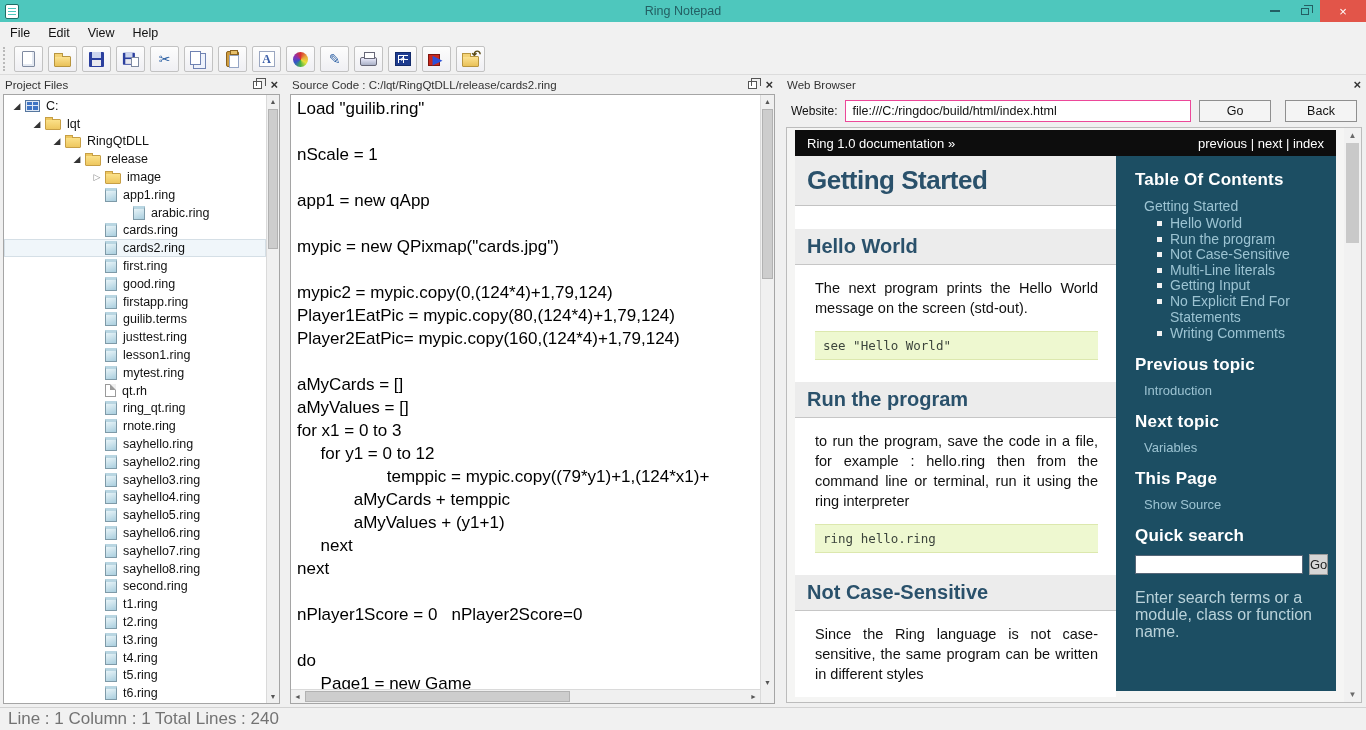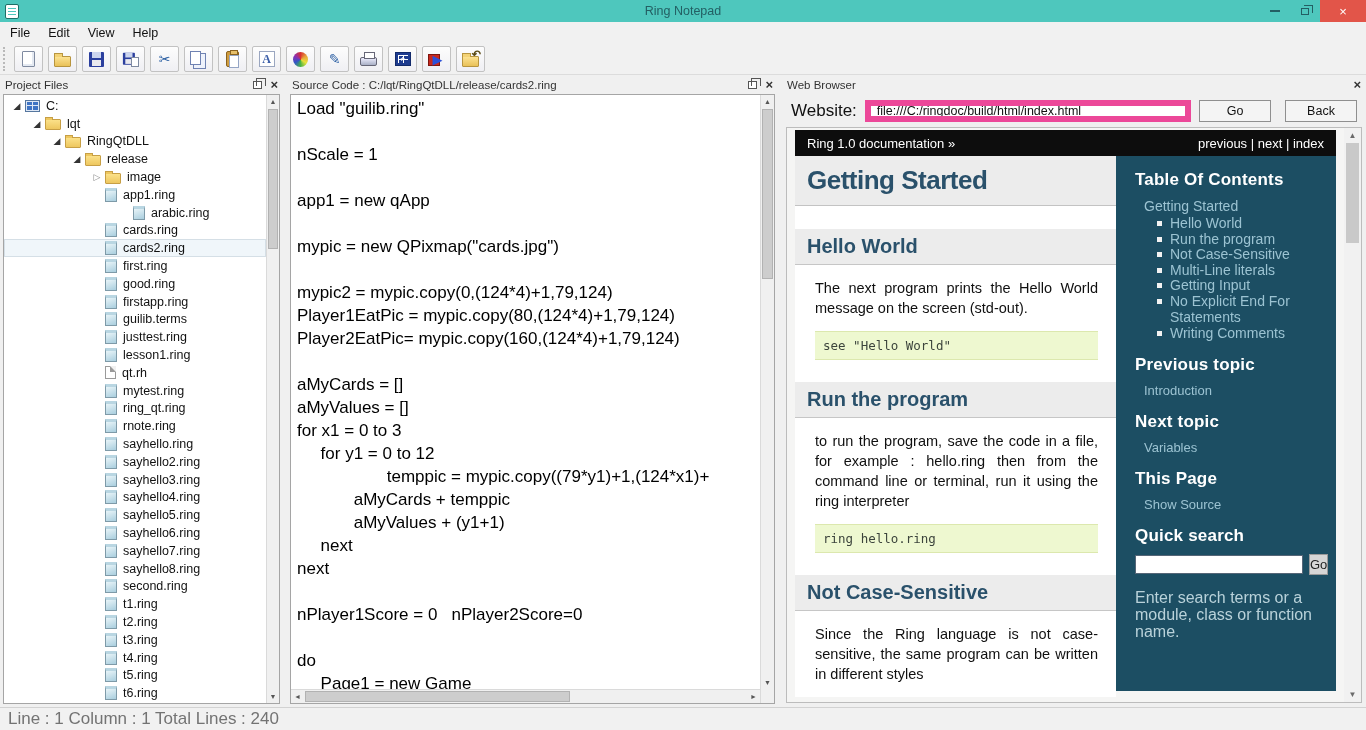--- a/index.html
+++ b/index.html
@@ -127,22 +127,22 @@
   .tlabel { white-space:nowrap; }
 
   
   .code { position:absolute; inset:0 14px 14px 0; overflow:hidden; padding:4px 0 0 6px;
           font-family:"Liberation Sans", sans-serif; font-size:17px; color:#000; }
   .code-line { height:23px; white-space:pre; }
   .psource .qsb-v { width:14px; }
 
   
   .web-toolbar { height:33px; display:flex; align-items:center; padding:0 9px; gap:8px; flex:none; }
-  .web-toolbar label { font-size:17px; color:#111; }
-  .urlbox { flex:1; height:22px; border:6px solid #ec4899; background:#fff; font-size:12.5px;
+  .web-toolbar label { font-size:12px; color:#111; }
+  .urlbox { flex:1; height:22px; border:1px solid #ec4899; background:#fff; font-size:12.5px;
           padding:0 6px; font-family:"Liberation Sans",sans-serif; color:#111; }
   .navbtn { width:72px; height:22px; background:#f4f4f4; border:1px solid #8f8f8f; font-size:12.5px;
           display:flex; align-items:center; justify-content:center; color:#111; flex:none; }
   .navbtn.back { margin-left:6px; }
   .viewport { flex:1; margin:0 4px 4px 4px; border:1px solid #bcbcbc; background:#f5f5f4;
           position:relative; overflow:hidden; min-height:0; }
   .vp-inner { position:absolute; inset:0 17px 0 0; overflow:hidden; padding:2px 8px 0 8px; }
   .doc-nav { height:26px; background:#0d0d0d; color:#fff; display:flex; align-items:center;
           padding:0 12px; font-size:13px; }
   .doc-nav .nlinks { margin-left:auto; }
@@ -348,27 +348,27 @@
               <span class="tico ringfile"></span>
               <span class="tlabel">justtest.ring</span>
             </div>
             <div class="trow" style="padding-left: 84px;">
               <span class="tarrow"></span>
               <span class="tico ringfile"></span>
               <span class="tlabel">lesson1.ring</span>
             </div>
             <div class="trow" style="padding-left: 84px;">
               <span class="tarrow"></span>
+              <span class="tico ringfile"></span>
+              <span class="tlabel">mytest.ring</span>
+            </div>
+            <div class="trow" style="padding-left: 84px;">
+              <span class="tarrow"></span>
               <span class="tico plainfile"></span>
               <span class="tlabel">qt.rh</span>
-            </div>
-            <div class="trow" style="padding-left: 84px;">
-              <span class="tarrow"></span>
-              <span class="tico ringfile"></span>
-              <span class="tlabel">mytest.ring</span>
             </div>
             <div class="trow" style="padding-left: 84px;">
               <span class="tarrow"></span>
               <span class="tico ringfile"></span>
               <span class="tlabel">ring_qt.ring</span>
             </div>
             <div class="trow" style="padding-left: 84px;">
               <span class="tarrow"></span>
               <span class="tico ringfile"></span>
               <span class="tlabel">rnote.ring</span>

